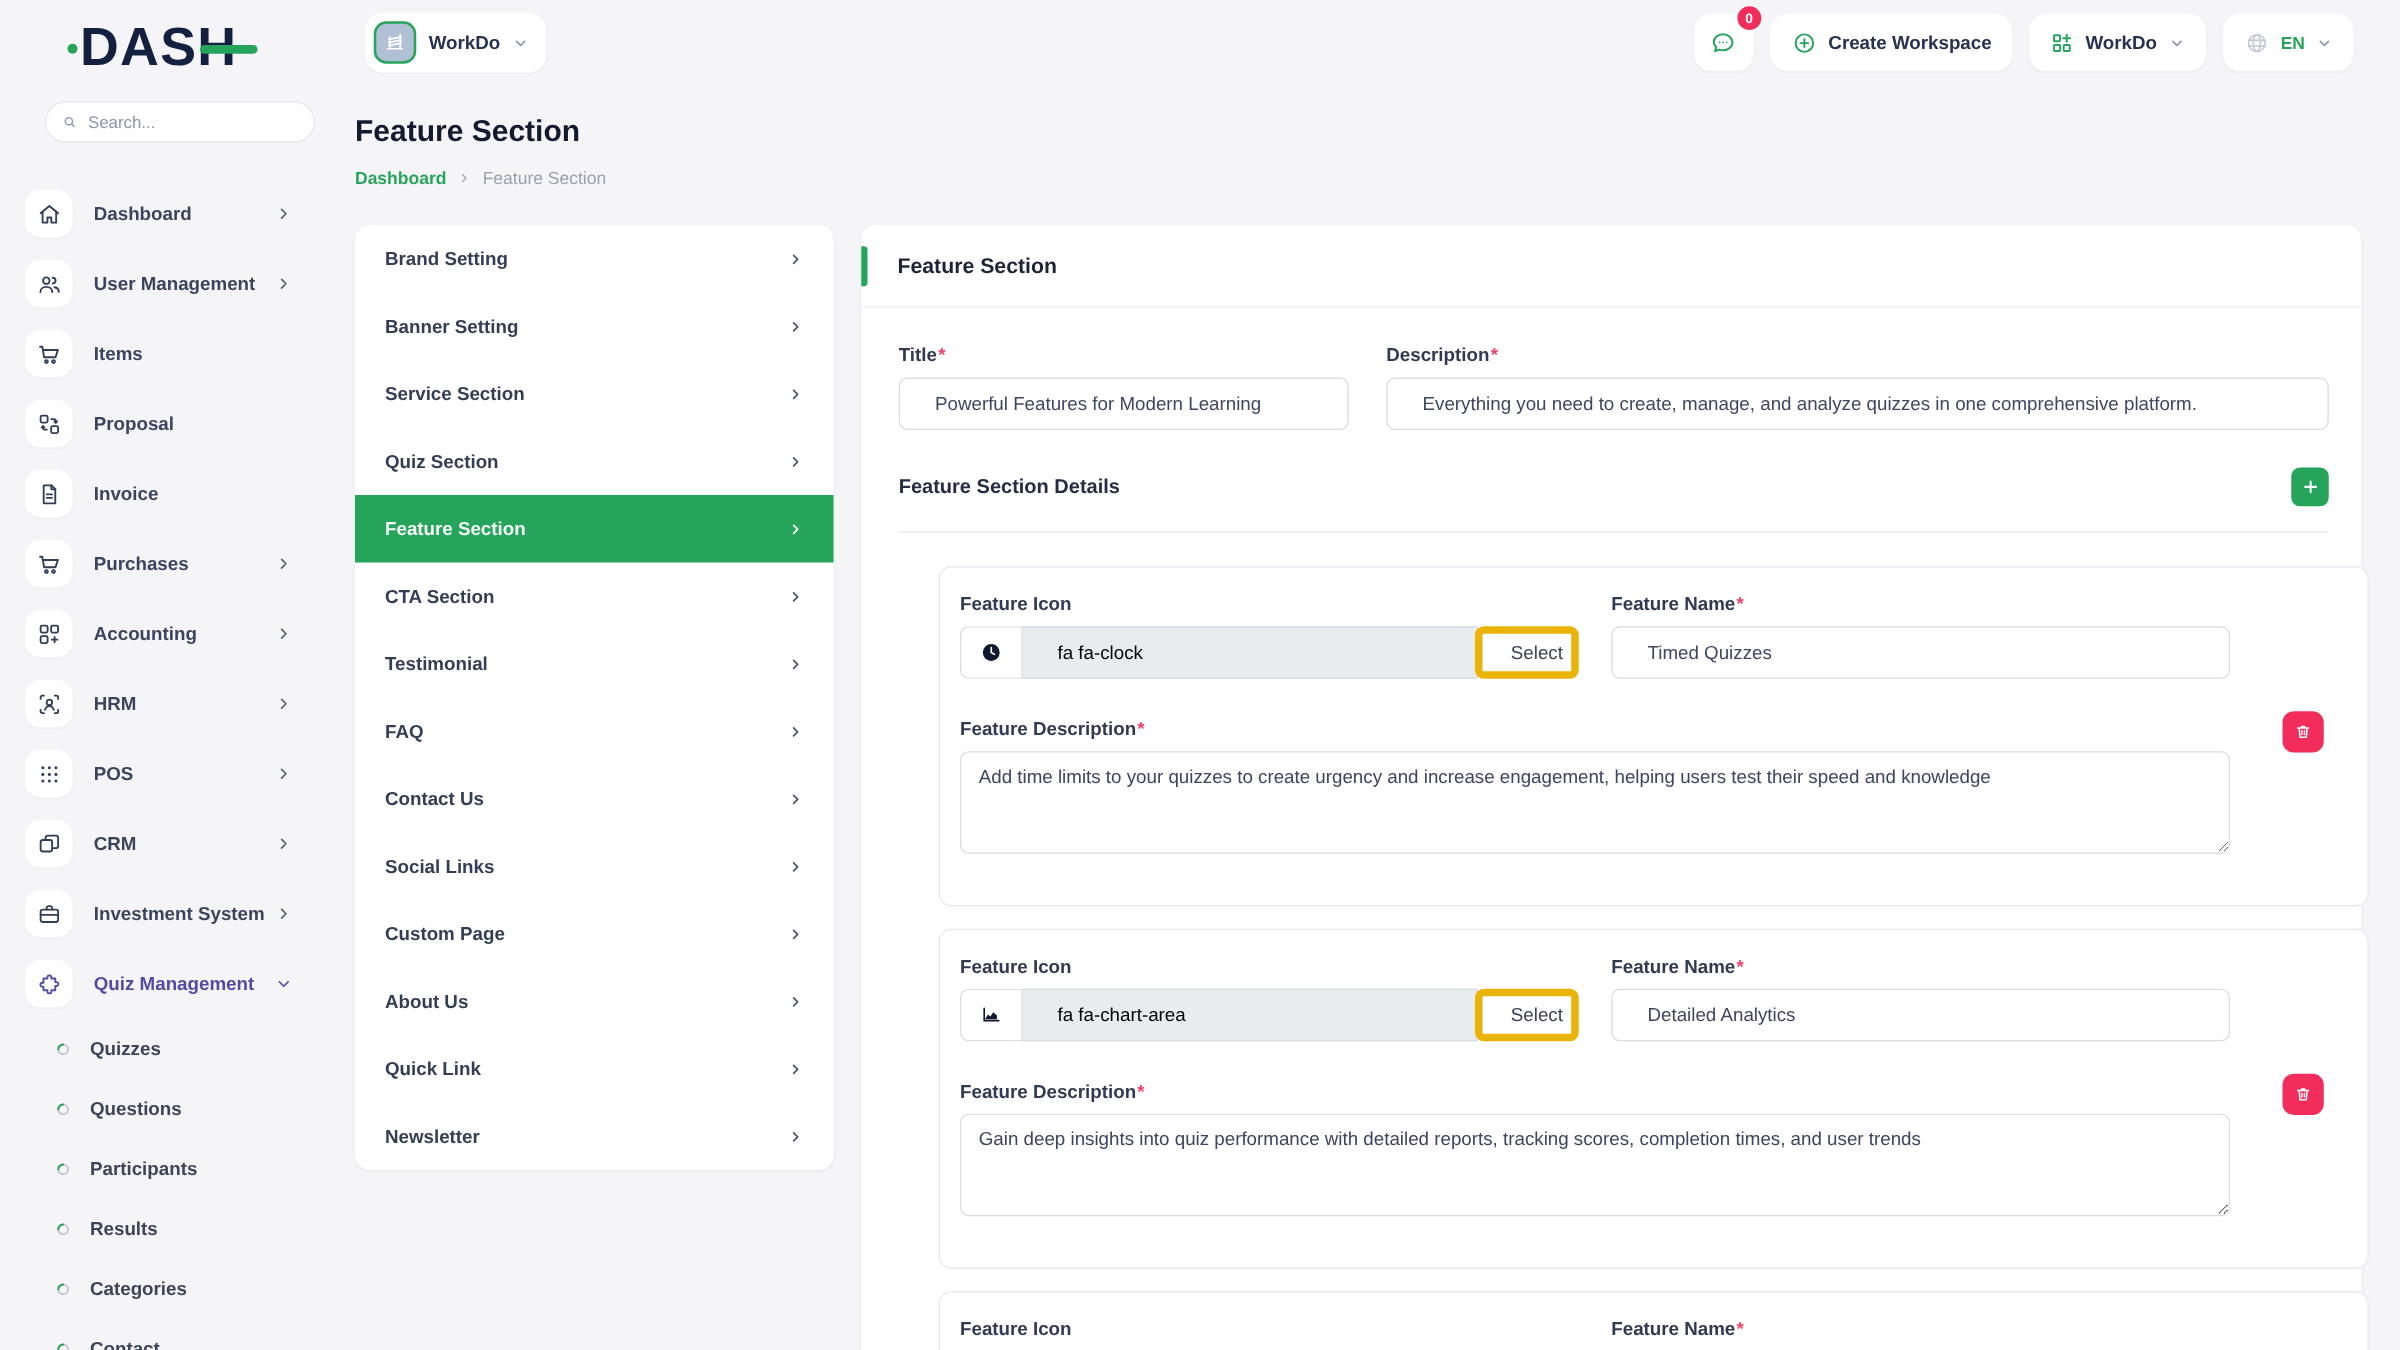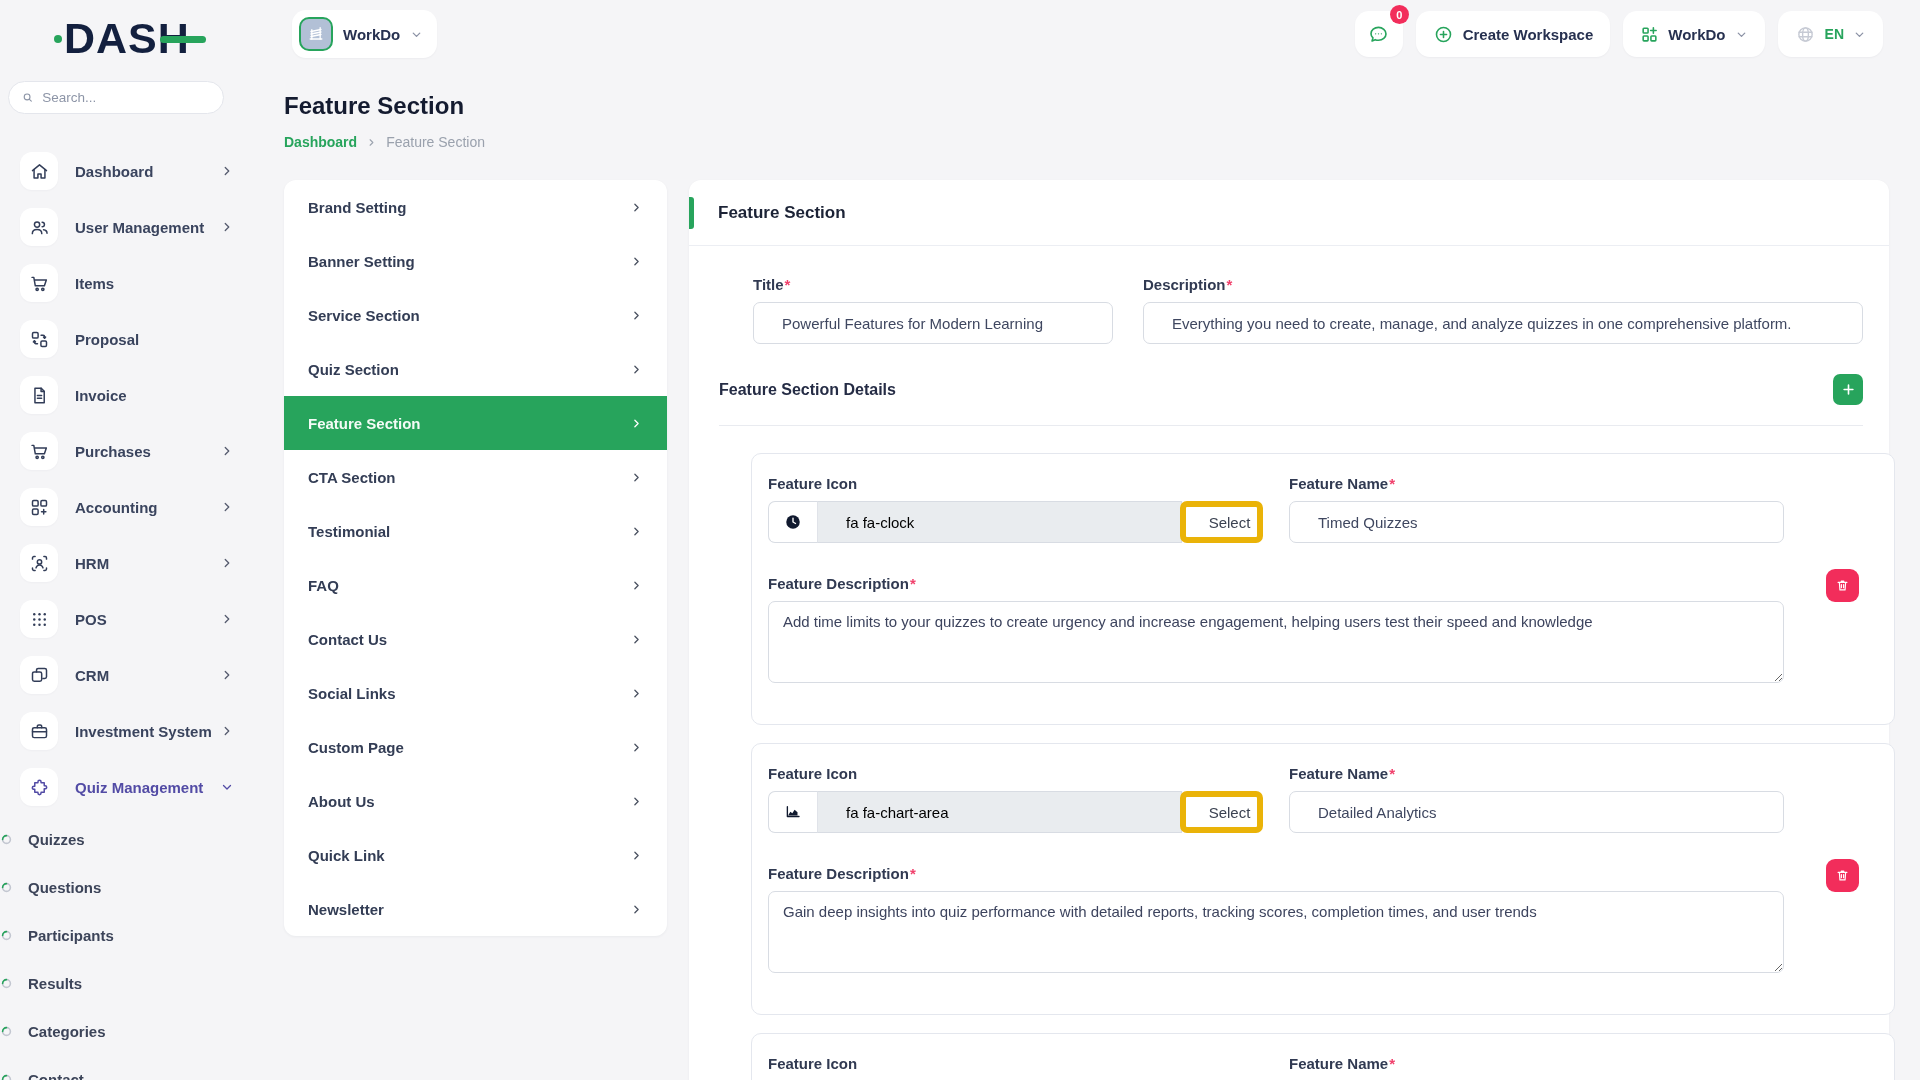--- a/index.html
+++ b/index.html
@@ -22,33 +22,33 @@
   .topbar-right { position:absolute; top:11px; right:37px; display:flex; align-items:center; gap:13px; }
   .tb-btn { height:46px; background:#fff; border:none; border-radius:14px; display:flex; align-items:center;
             gap:9px; padding:0 17px; font-family:inherit; font-size:15px; font-weight:600; color:#273150;
             cursor:pointer; box-shadow:0 1px 2px rgba(20,30,60,.04); }
   .tb-chat { width:48px; justify-content:center; padding:0; position:relative; }
   .badge { position:absolute; top:-6px; right:-6px; min-width:19px; height:19px; border-radius:10px; background:#f22d5b;
            color:#fff; font-size:11px; font-weight:700; display:flex; align-items:center; justify-content:center; padding:0 5px; }
   .lang-code { color:#27a45c; font-size:14px; font-weight:700; }
 
   
-  .search-box { position:absolute; left:8px; top:81px; width:216px; height:33px; background:#fff; border:1px solid #e4e6ec;
+  .search-box { position:absolute; left:36px; top:81px; width:216px; height:33px; background:#fff; border:1px solid #e4e6ec;
                 border-radius:17px; display:flex; align-items:center; padding:13px 12px; gap:8px; }
   .search-box input { border:none; outline:none; background:transparent; font-family:inherit; font-size:13.5px; color:#44506b; width:100%; }
   .search-box input::placeholder { color:#8d95a7; }
   .side-nav { position:absolute; left:0; top:143px; width:260px; }
   .nav-row { height:56px; display:flex; align-items:center; padding-left:20px; cursor:pointer; }
   .nav-tile { width:38px; height:38px; background:#fff; border-radius:12px; display:flex; align-items:center;
               justify-content:center; flex:0 0 38px; box-shadow:0 1px 2px rgba(20,30,60,.03); }
   .nav-label { margin-left:17px; font-size:15px; font-weight:600; color:#3a445e; flex:1; }
   .nav-chev { margin-right:26px; display:flex; }
   .nav-row.active .nav-label { color:#524ba5; }
   .sub-nav { position:absolute; left:0; top:815px; width:260px; }
-  .sub-row { height:48px; display:flex; align-items:center; gap:15px; cursor:pointer; }
+  .sub-row { height:48px; display:flex; align-items:center; padding-left:44px; gap:15px; cursor:pointer; }
   .sub-label { font-size:15px; font-weight:600; color:#3c4459; }
 
   
   .page-title { position:absolute; left:284px; top:92px; font-size:24px; font-weight:700; color:#141b30; }
   .breadcrumb { position:absolute; left:284px; top:134px; display:flex; align-items:center; gap:9px; font-size:14px; }
   .crumb-link { color:#27a45c; font-weight:600; text-decoration:none; cursor:pointer; }
   .crumb-current { color:#9aa1ad; font-weight:500; }
 
   
   .settings-card { position:absolute; left:284px; top:180px; width:383px; background:#fff; border-radius:12px;
@@ -64,21 +64,21 @@
   .card-header { position:relative; height:66px; border-bottom:1px solid #eceef3; display:flex; align-items:center; }
   .accent-bar { position:absolute; left:0; top:17px; width:5px; height:32px; background:#27a45c; border-radius:0 3px 3px 0; }
   .card-title { margin-left:29px; font-size:17px; font-weight:700; color:#1c2336; }
   .card-body { padding:0 26px 0 30px; }
 
   .field-row { display:flex; gap:30px; margin-top:30px; }
   .field-col label, .f-label { display:block; font-size:15px; font-weight:600; color:#313a52; margin-bottom:9px; }
   .req { color:#f1416c; margin-left:1px; }
   .text-input { height:42px; border:1px solid #d8dce3; border-radius:7px; padding:0 28px; font-family:inherit;
                 font-size:15px; color:#3f4760; background:#fff; width:100%; outline:none; }
-  .col-title { width:360px; flex:0 0 360px;margin-left:34px; }
+  .col-title { width:360px; flex:0 0 360px; }
   .col-desc { flex:1; }
 
   .details-row { position:relative; margin-top:37px; }
   .details-title { font-size:16px; font-weight:700; color:#252c45; }
   .add-btn { position:absolute; right:0; top:-7px; width:30px; height:31px; border:none; border-radius:7px;
              background:#27a45c; color:#fff; display:flex; align-items:center; justify-content:center; cursor:pointer; }
   .body-hr { border:none; border-top:1px solid #e9ebf0; margin-top:26px; }
 
   .feature-block { position:relative; width:1144px; border:1px solid #e4e7ee; border-radius:10px; background:#fff;
                    margin-top:27px; height:272px; padding:21px 16px;margin-left:32px; }

